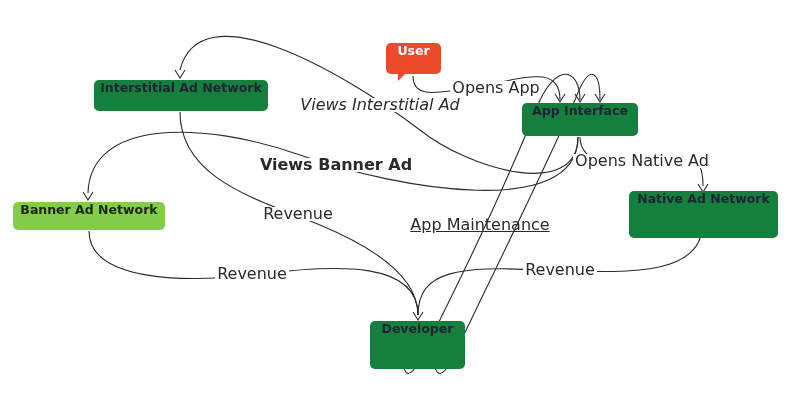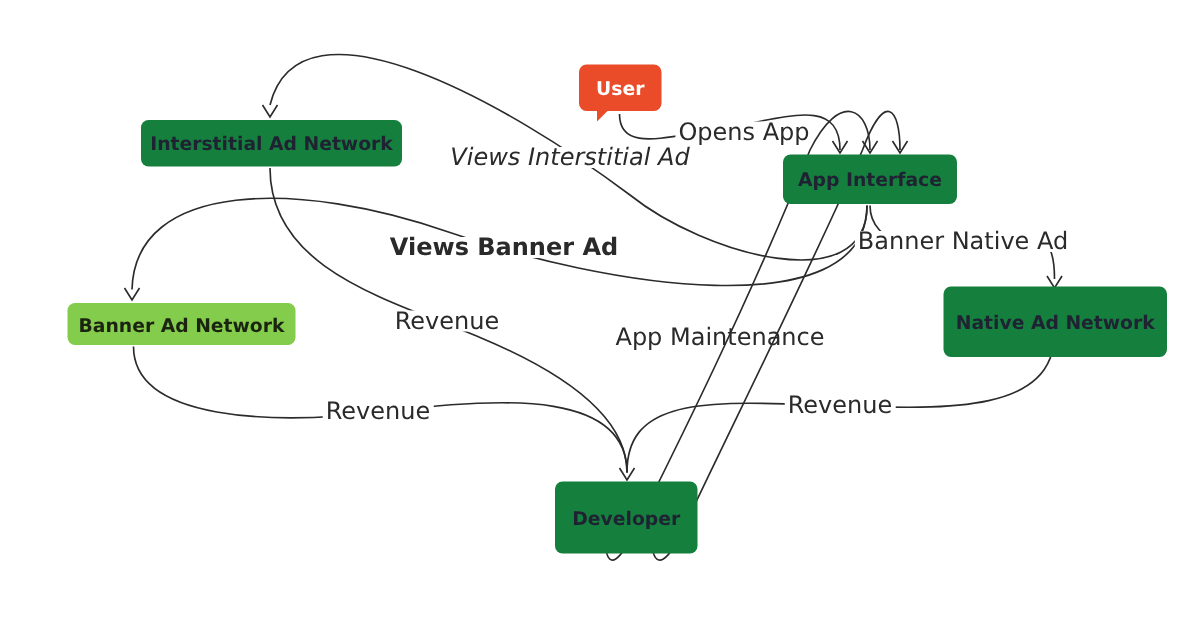--- a/index.html
+++ b/index.html
@@ -1,19 +1,19 @@
 <!DOCTYPE html>
 <html><head>
   <meta charset="utf-8">
   <style>
     html, body { margin: 0; padding: 0; background: #ffffff; }
     body { width: 800px; height: 411px; position: relative; overflow: hidden; font-family: "DejaVu Sans", sans-serif; }
     #canvas { position: absolute; left: 0; top: 0; width: 800px; height: 411px; }
     .node {
-      position: absolute; display: flex; align-items: center; justify-content: center;
+      position: absolute; display: flex; align-items: flex-start; justify-content: center;
       border-radius: 5px; font-weight: bold; font-size: 12.5px; color: #1f2233;
       box-sizing: border-box; white-space: nowrap;
     }
     .node.default { background: #15803d; }
     .node.green { background: #84cc4c; color: #1b2410; }
     .node.user { background: #ea4b28; color: #ffffff; border-radius: 5px; }
     .user-tail {
       position: absolute; width: 0; height: 0;
       border-left: 0 solid transparent; border-right: 7px solid transparent;
       border-top: 7px solid #ea4b28;
@@ -62,32 +62,32 @@
 <div class="user-tail" style="left:398px; top:74px;"></div>
 
 <div class="node default" style="left:522px; top:103px; width:116px; height:33px;">
   <span>App Interface</span>
 </div>
 
 <div class="node default" style="left:94px; top:80px; width:174px; height:31px;">
   <span>Interstitial Ad Network</span>
 </div>
 
-<div class="node green" style="left:13px; top:202px; width:152px; height:28px;margin-left:32px;">
+<div class="node green" style="left:13px; top:202px; width:152px; height:28px;">
   <span>Banner Ad Network</span>
 </div>
 
 <div class="node default" style="left:629px; top:191px; width:149px; height:47px;">
   <span>Native Ad Network</span>
 </div>
 
 <div class="node default" style="left:370px; top:321px; width:95px; height:48px;">
   <span>Developer</span>
 </div>
 
 <span class="edge-label" style="left:496px; top:88px;">Opens App</span>
 <span class="edge-label" style="left:380px; top:105px;font-style:italic;">Views Interstitial Ad</span>
 <span class="edge-label" style="left:336px; top:165px;font-weight:bold;">Views Banner Ad</span>
-<span class="edge-label" style="left:642px; top:161px;">Banner Native Ad</span>
+<span class="edge-label" style="left:642px; top:161px;">Opens Native Ad</span>
 <span class="edge-label" style="left:298px; top:214px;">Revenue</span>
 <span class="edge-label" style="left:252px; top:274px;">Revenue</span>
 <span class="edge-label" style="left:560px; top:270px;">Revenue</span>
-<span class="edge-label" style="left:480px; top:225px; background:transparent;">App Maintenance</span>
+<span class="edge-label" style="left:480px; top:225px; background:transparent;text-decoration:underline;">App Maintenance</span>
 
 </body></html>

